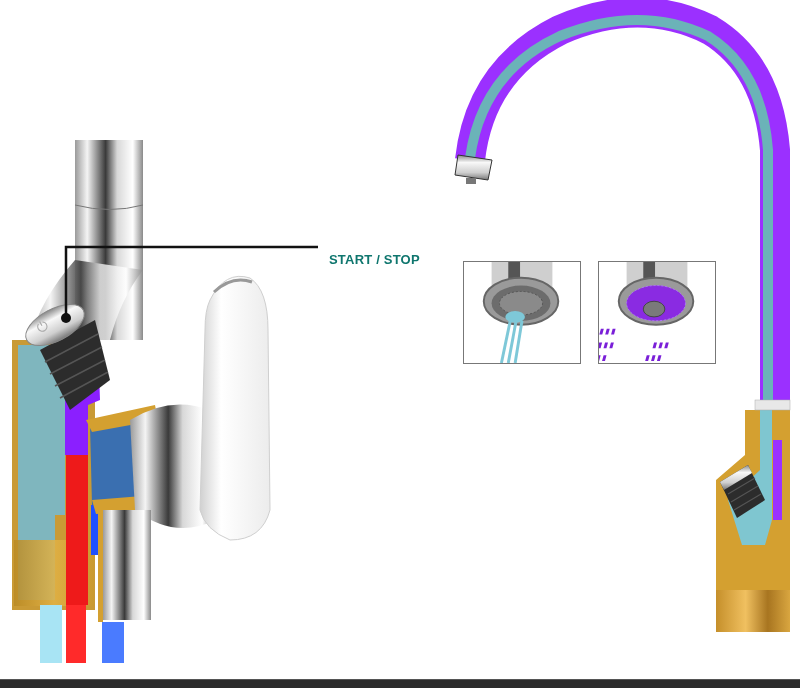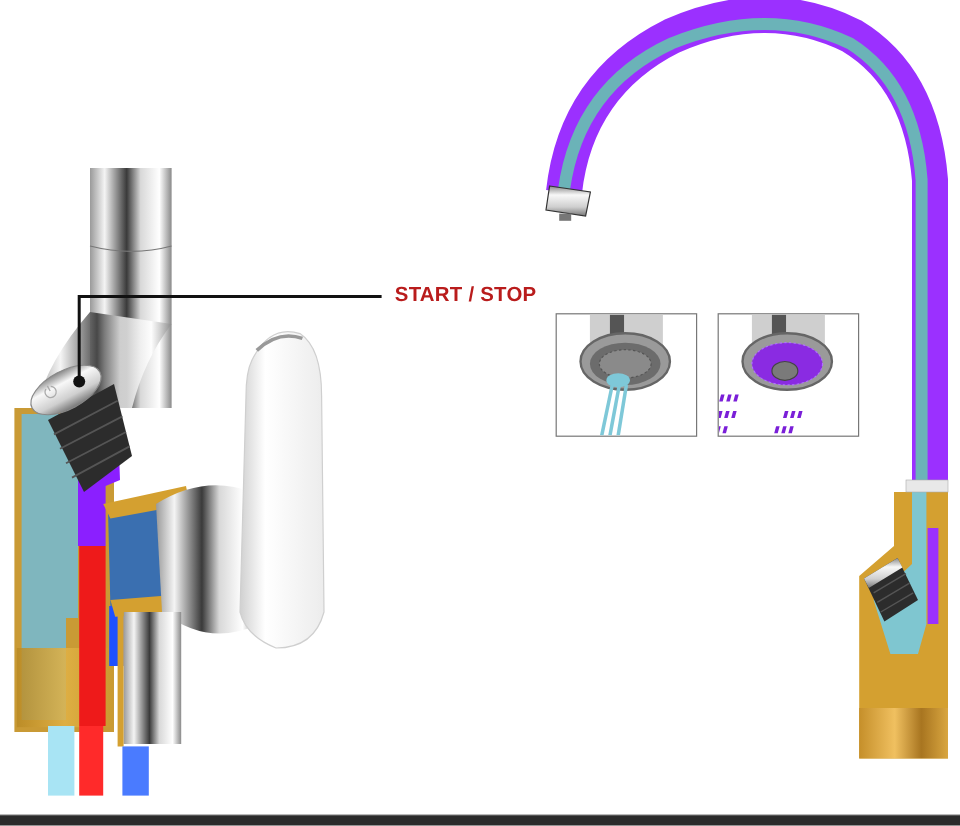--- a/index.html
+++ b/index.html
@@ -1,18 +1,18 @@
 <!DOCTYPE html>
 <html><head>
 <meta charset="utf-8">
 <style>
   html,body{margin:0;padding:0;}
   body{width:800px;height:688px;background:#ffffff;position:relative;overflow:hidden;font-family:"Liberation Sans",sans-serif;}
   .canvas{position:absolute;left:0;top:0;width:800px;height:688px;}
-  .label{position:absolute;left:329px;top:236px;font-size:17px;font-weight:bold;color:#b91c1c;letter-spacing:0.2px;white-space:nowrap;}
+  .label{position:absolute;left:329px;top:252px;font-size:13px;font-weight:bold;color:#0f766e;letter-spacing:0.2px;white-space:nowrap;}
   .panel{position:absolute;top:261px;width:118px;height:103px;border:1.5px solid #777;background:#fff;overflow:hidden;box-sizing:border-box;}
   .panel svg{width:100%;height:100%;}
   .bottom-bar{position:absolute;left:0;top:679px;width:800px;height:9px;background:#2b2b2b;border-top:1px solid #555;}
 </style>
 </head>
 <body>
 
 <div class="canvas">
 <svg width="800" height="688" viewBox="0 0 800 688" xmlns="http://www.w3.org/2000/svg">
   <defs>

